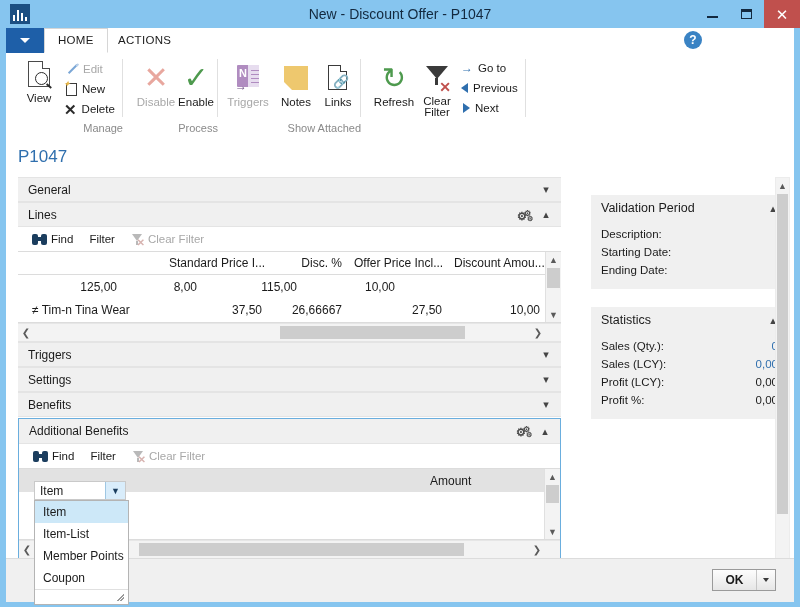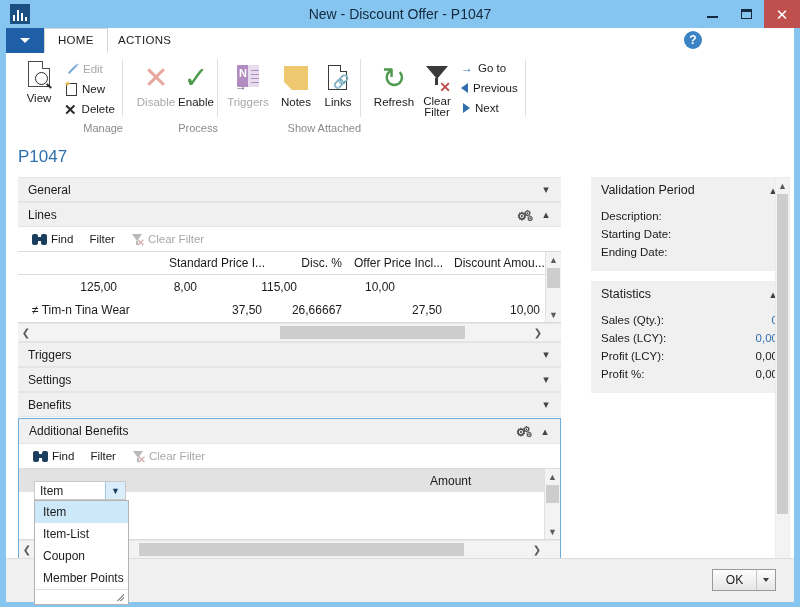--- a/index.html
+++ b/index.html
@@ -130,37 +130,37 @@
   .gcell.num{text-align:right;}
   .gscroll-v{position:absolute;right:0;top:0;width:15px;bottom:0;background:#f3f3f3;border-left:1px solid #e0e0e0;}
   .sb-arrow{width:15px;height:15px;display:flex;align-items:center;justify-content:center;font-size:9px;color:#5a5a5a;}
   .sb-thumb{position:absolute;left:1px;width:13px;background:#cdcdcd;}
   .hscroll{height:17px;background:#f3f3f3;border-top:1px solid #e6e6e6;position:relative;display:flex;align-items:center;}
   .hs-arrow{width:16px;text-align:center;font-size:10px;color:#5a5a5a;}
   .hs-track{position:absolute;top:2px;height:13px;background:#cdcdcd;}
 
   
   .rightpane{position:absolute;left:585px;top:40px;width:197px;}
-  .fact{background:#f0f0f0;margin-bottom:10px;}
+  .fact{background:#f0f0f0;margin-bottom:10px;margin-top:18px;}
   .facthead{height:26px;display:flex;align-items:center;padding:0 8px 0 10px;font-size:12.5px;color:#1b1b1b;box-sizing:border-box;}
   .factbody{padding:4px 10px 10px 10px;}
   .factline{display:flex;justify-content:space-between;font-size:11.5px;line-height:18px;color:#1b1b1b;}
   .factline .v.link{color:#2f6fae;}
 
   
   .mainsb{position:absolute;right:4px;top:40px;width:15px;height:415px;background:#f3f3f3;border:1px solid #ececec;box-sizing:border-box;}
   .mainsb .thumb{position:absolute;left:1px;top:16px;width:11px;height:320px;background:#cdcdcd;}
   .mainsb .a{position:absolute;left:0;width:13px;height:15px;display:flex;align-items:center;justify-content:center;font-size:9px;color:#5a5a5a;}
   .mainsb .a.top{top:0}.mainsb .a.bot{bottom:0}
 
   
   .footer{position:absolute;left:6px;top:558px;width:788px;height:43px;background:#f0f0f0;border-top:1px solid #dcdcdc;}
   .okbtn{position:absolute;right:18px;top:10px;width:64px;height:22px;
          background:linear-gradient(#fdfdfd,#e6e6e6);border:1px solid #9a9a9a;
-         display:flex;align-items:center;box-sizing:border-box;}
+         display:flex;align-items:center;box-sizing:border-box;font-weight:bold;}
   .okbtn .lbl{flex:1;text-align:center;font-size:12px;color:#1b1b1b;}
   .okbtn .dd{width:18px;display:flex;align-items:center;justify-content:center;border-left:1px solid #c6c6c6;height:100%;}
   .okbtn .dd span{width:0;height:0;border-left:3.5px solid transparent;border-right:3.5px solid transparent;border-top:4px solid #3a3a3a;}
 
   
   .combo{position:absolute;left:34px;top:481px;width:92px;height:19px;background:#fff;border:1px solid #c9c9c9;
          display:flex;align-items:center;box-sizing:border-box;z-index:30;}
   .combo .txt{flex:1;padding-left:5px;font-size:12px;}
   .combo .btn{width:19px;height:17px;background:#d9edfb;border-left:1px solid #9fc7e3;
               display:flex;align-items:center;justify-content:center;font-size:9px;color:#1b3d5e;}
@@ -546,22 +546,22 @@
 
   </div>
 
   <div class="combo">
     <span class="txt">Item</span>
     <span class="btn">▼</span>
   </div>
   <div class="ddlist">
     <div class="dditem hl">Item</div>
     <div class="dditem">Item-List</div>
+    <div class="dditem">Member Points</div>
     <div class="dditem">Coupon</div>
-    <div class="dditem">Member Points</div>
     <div class="ddgrip"></div>
   </div>
 
   <div class="footer">
     <div class="okbtn">
       <span class="lbl">OK</span>
       <span class="dd">
           <span></span>
         </span>
     </div>

